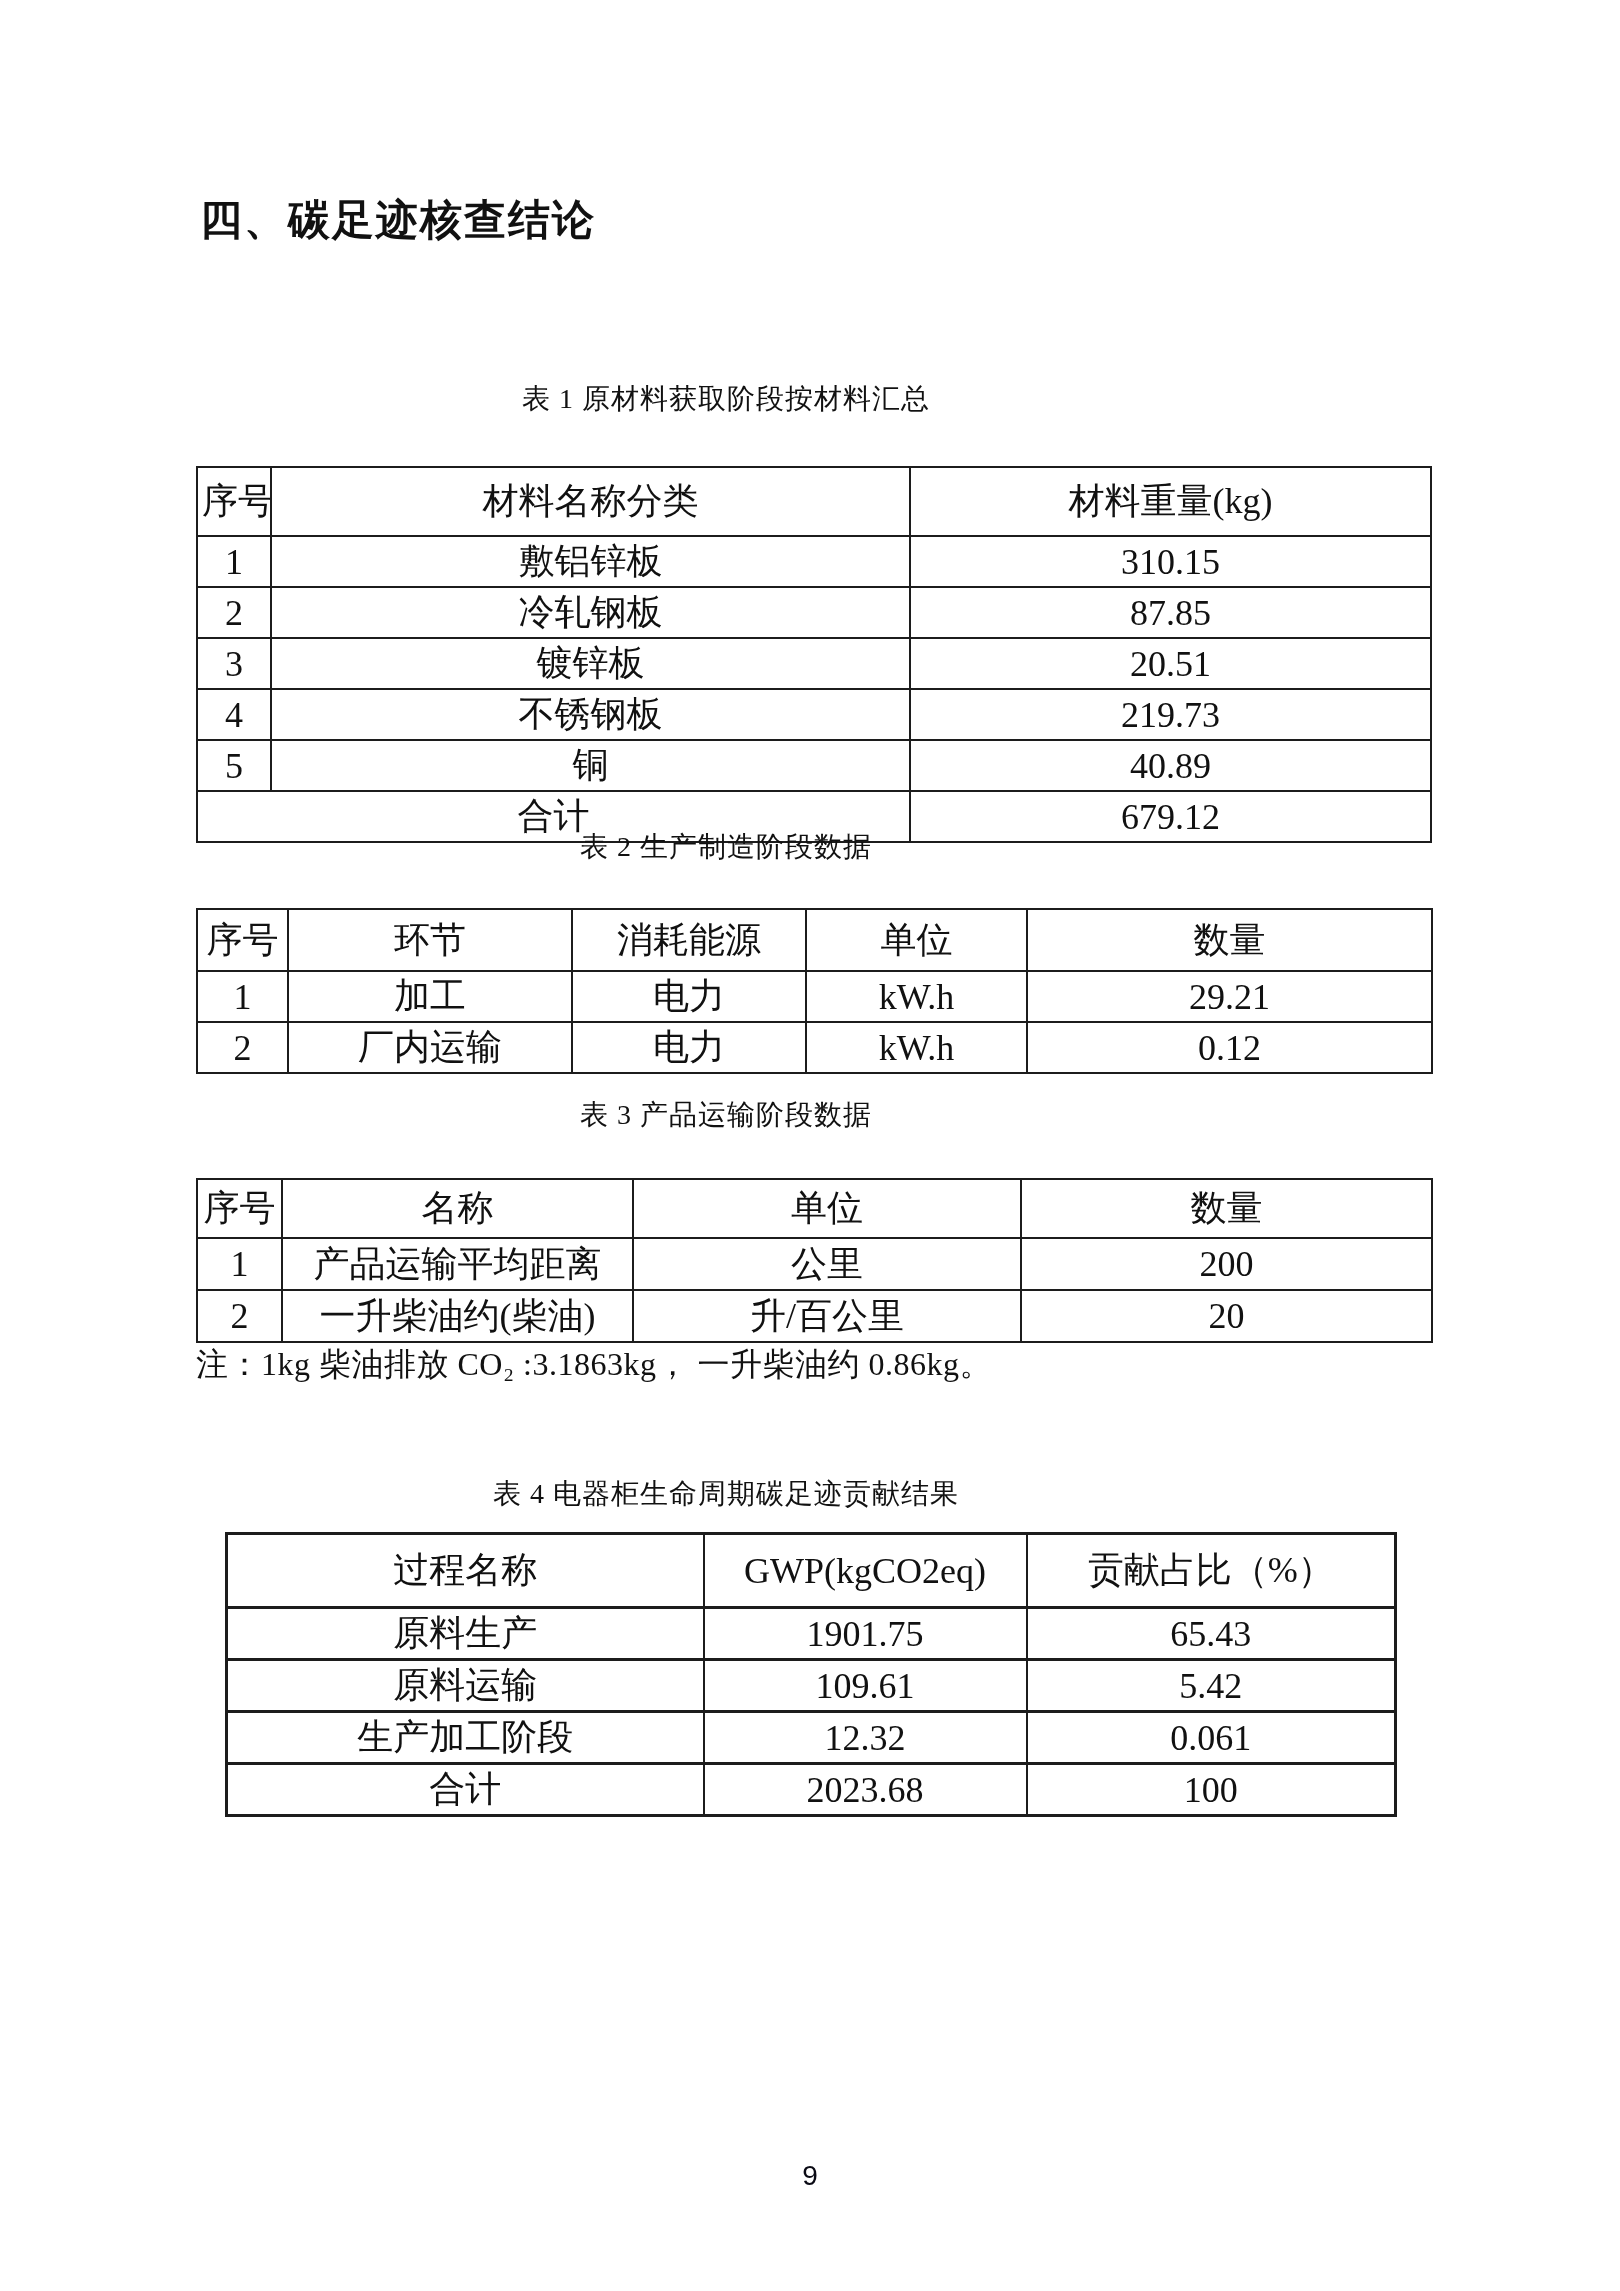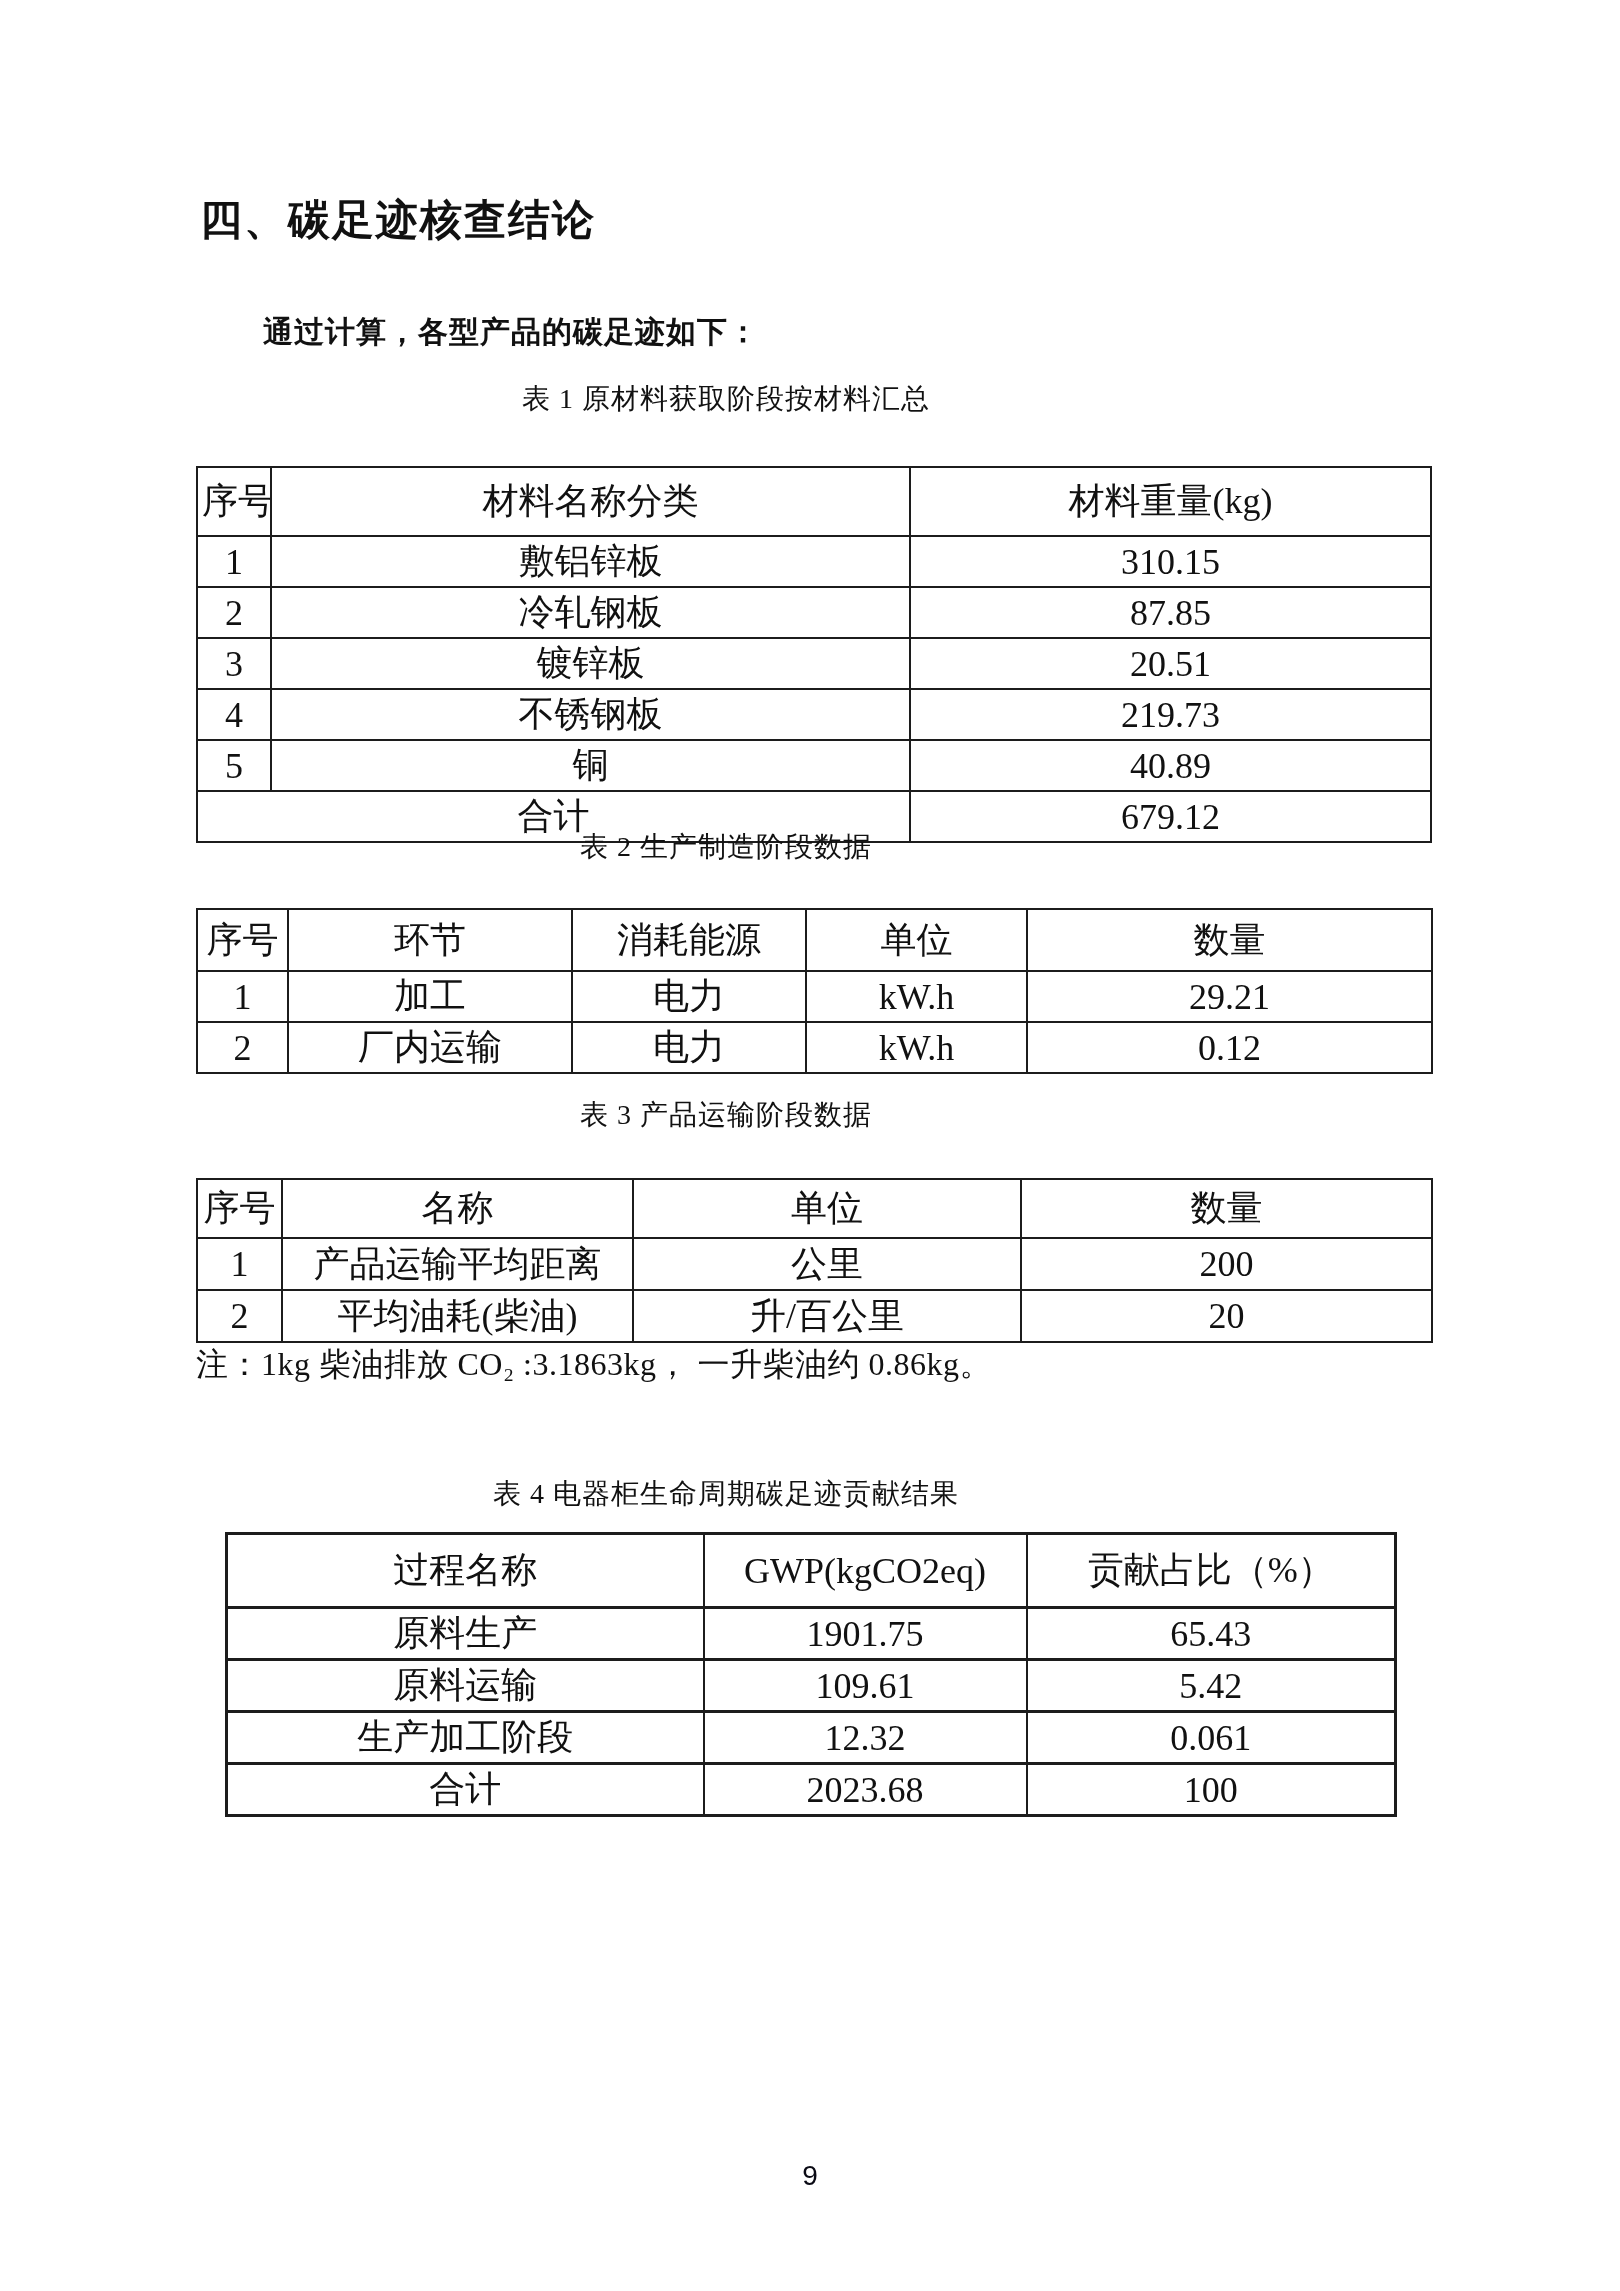--- a/index.html
+++ b/index.html
@@ -89,21 +89,20 @@
     color:#0a0a14;
   }
 </style>
 </head>
 <body>
 
 <div class="page">
 
   <div class="heading">四、碳足迹核查结论</div>
 
-  <div class="intro">通过计算，各型产品的碳足迹如下：</div>
 
   <div class="caption cap1">表 1 原材料获取阶段按材料汇总</div>
   <table class="tbl t1">
     <colgroup>
         <col style="width:74px">
         <col style="width:639px">
         <col style="width:521px">
       </colgroup>
     <thead>
         <tr>
@@ -199,21 +198,21 @@
       </thead>
       <tbody>
         <tr>
           <td>1</td>
           <td>产品运输平均距离</td>
           <td>公里</td>
           <td>200</td>
         </tr>
         <tr>
           <td>2</td>
-          <td>平均油耗(柴油)</td>
+          <td>一升柴油约(柴油)</td>
           <td>升/百公里</td>
           <td>20</td>
         </tr>
       </tbody>
   </table>
 
   <div class="note">注：1kg 柴油排放 CO₂ :3.1863kg， 一升柴油约 0.86kg。</div>
 
   <div class="caption cap4">表 4 电器柜生命周期碳足迹贡献结果</div>
   <table class="tbl t4">

